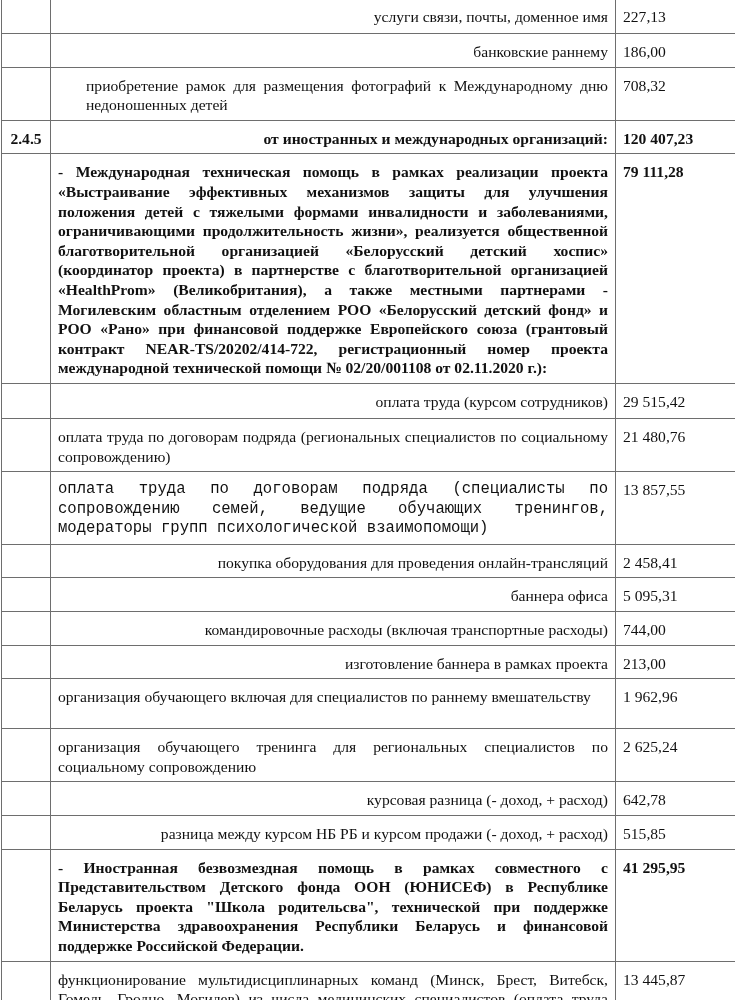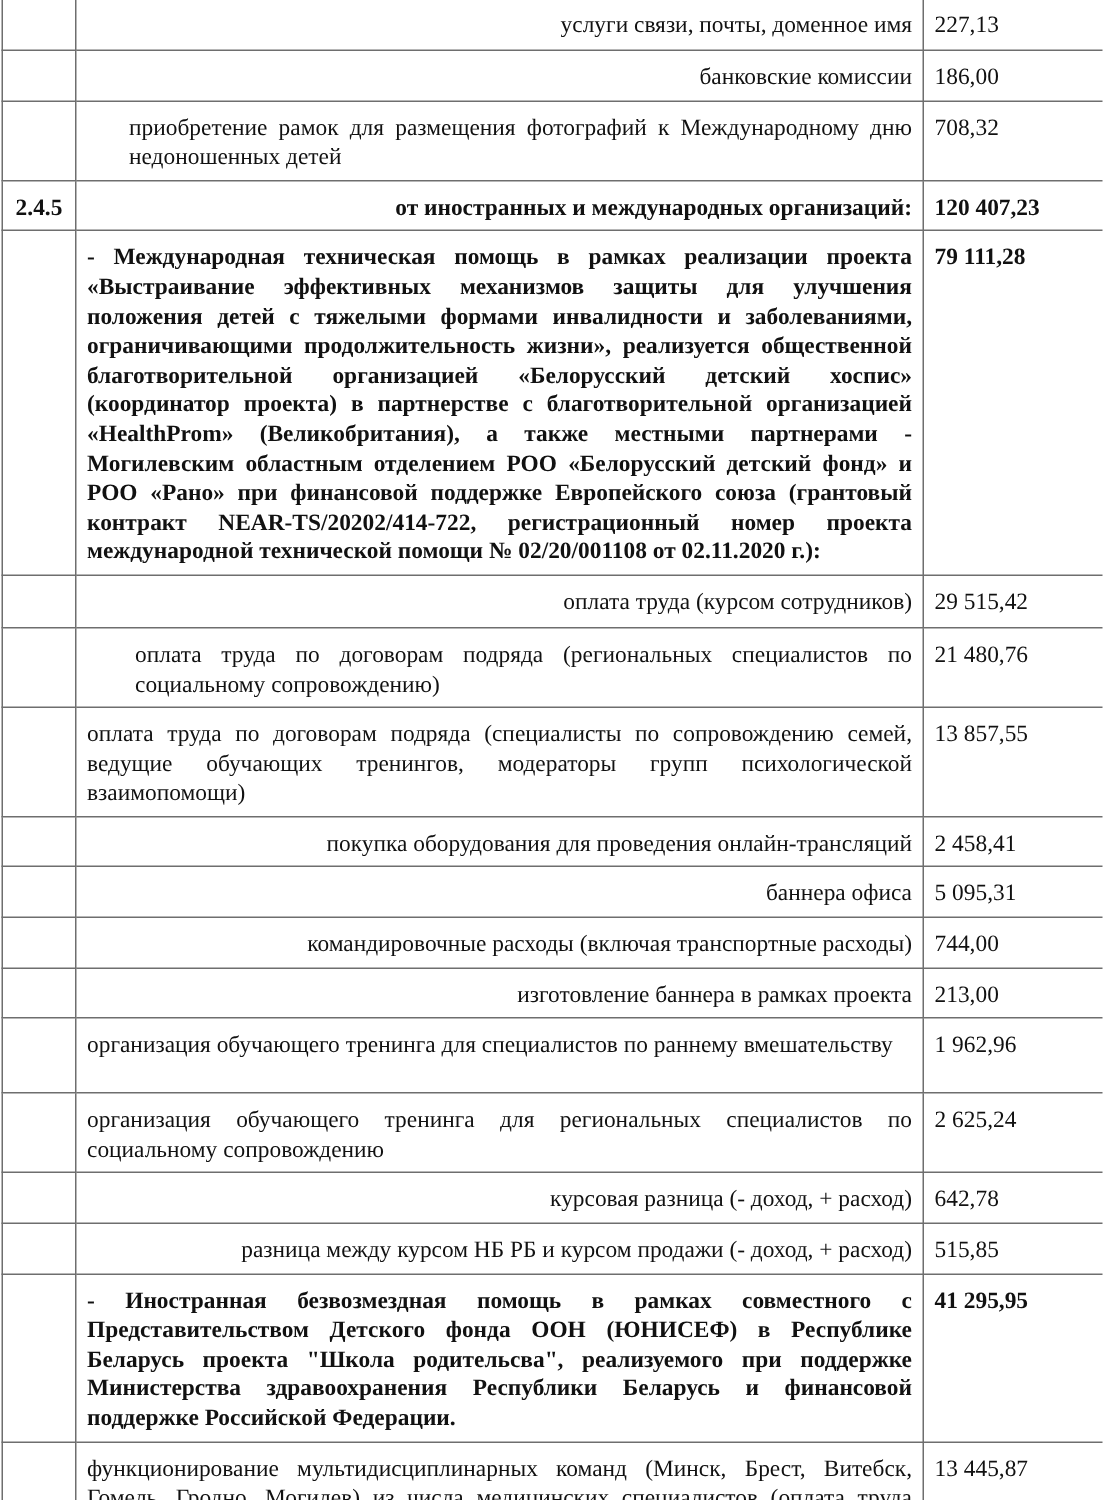--- a/index.html
+++ b/index.html
@@ -42,21 +42,21 @@
     <td class="val-col" style="height: 34px;">
           <div class="cell val">227,13</div>
         </td>
   </tr>
 
   <tr style="height: 31px;">
     <td class="num-col" style="height: 31px;">
           <div class="cell num"></div>
         </td>
     <td class="desc-col" style="height: 31px;">
-          <div class="cell desc single">банковские комиссии</div>
+          <div class="cell desc single">банковские раннему</div>
         </td>
     <td class="val-col" style="height: 31px;">
           <div class="cell val">186,00</div>
         </td>
   </tr>
 
   <tr style="height: 52px;">
     <td class="num-col" style="height: 52px;">
           <div class="cell num"></div>
         </td>
@@ -101,33 +101,33 @@
         </td>
     <td class="val-col" style="height: 34px;">
           <div class="cell val">29 515,42</div>
         </td>
   </tr>
 
   <tr style="height: 52px;">
     <td class="num-col" style="height: 52px;">
           <div class="cell num"></div>
         </td>
-    <td class="desc-col" style="height: 52px; padding-left: 32px;">
+    <td class="desc-col" style="height: 52px;">
           <div class="cell desc">оплата труда по договорам подряда (региональных специалистов по социальному сопровождению)</div>
         </td>
     <td class="val-col" style="height: 52px;">
           <div class="cell val">21 480,76</div>
         </td>
   </tr>
 
   <tr style="height: 67px;">
     <td class="num-col" style="height: 67px;">
           <div class="cell num"></div>
         </td>
-    <td class="desc-col" style="height: 67px;">
+    <td class="desc-col" style="height: 67px; font-family: Liberation Mono, monospace;">
           <div class="cell desc">оплата труда по договорам подряда (специалисты по сопровождению семей, ведущие обучающих тренингов, модераторы групп психологической взаимопомощи)</div>
         </td>
     <td class="val-col" style="height: 67px;">
           <div class="cell val">13 857,55</div>
         </td>
   </tr>
 
   <tr style="height: 31px;">
     <td class="num-col" style="height: 31px;">
           <div class="cell num"></div>
@@ -174,21 +174,21 @@
     <td class="val-col" style="height: 31px;">
           <div class="cell val">213,00</div>
         </td>
   </tr>
 
   <tr style="height: 49px;">
     <td class="num-col" style="height: 49px;">
           <div class="cell num"></div>
         </td>
     <td class="desc-col" style="height: 49px;">
-          <div class="cell desc">организация обучающего тренинга для специалистов по раннему вмешательству</div>
+          <div class="cell desc">организация обучающего включая для специалистов по раннему вмешательству</div>
         </td>
     <td class="val-col" style="height: 49px;">
           <div class="cell val">1 962,96</div>
         </td>
   </tr>
 
   <tr style="height: 49px;">
     <td class="num-col" style="height: 49px;">
           <div class="cell num"></div>
         </td>
@@ -222,21 +222,21 @@
     <td class="val-col" style="height: 32px;">
           <div class="cell val">515,85</div>
         </td>
   </tr>
 
   <tr style="height: 100px;">
     <td class="num-col" style="height: 100px;">
           <div class="cell num bold"></div>
         </td>
     <td class="desc-col" style="height: 100px;">
-          <div class="cell desc bold"> - Иностранная безвозмездная помощь  в рамках совместного с Представительством Детского фонда ООН (ЮНИСЕФ) в Республике Беларусь проекта "Школа родительсва", реализуемого при поддержке Министерства здравоохранения Республики Беларусь и финансовой поддержке Российской Федерации.</div>
+          <div class="cell desc bold"> - Иностранная безвозмездная помощь  в рамках совместного с Представительством Детского фонда ООН (ЮНИСЕФ) в Республике Беларусь проекта "Школа родительсва", технической при поддержке Министерства здравоохранения Республики Беларусь и финансовой поддержке Российской Федерации.</div>
         </td>
     <td class="val-col" style="height: 100px;">
           <div class="cell val bold">41 295,95</div>
         </td>
   </tr>
 
   <tr style="height: 87px;">
     <td class="num-col" style="height: 87px;">
           <div class="cell num"></div>
         </td>

